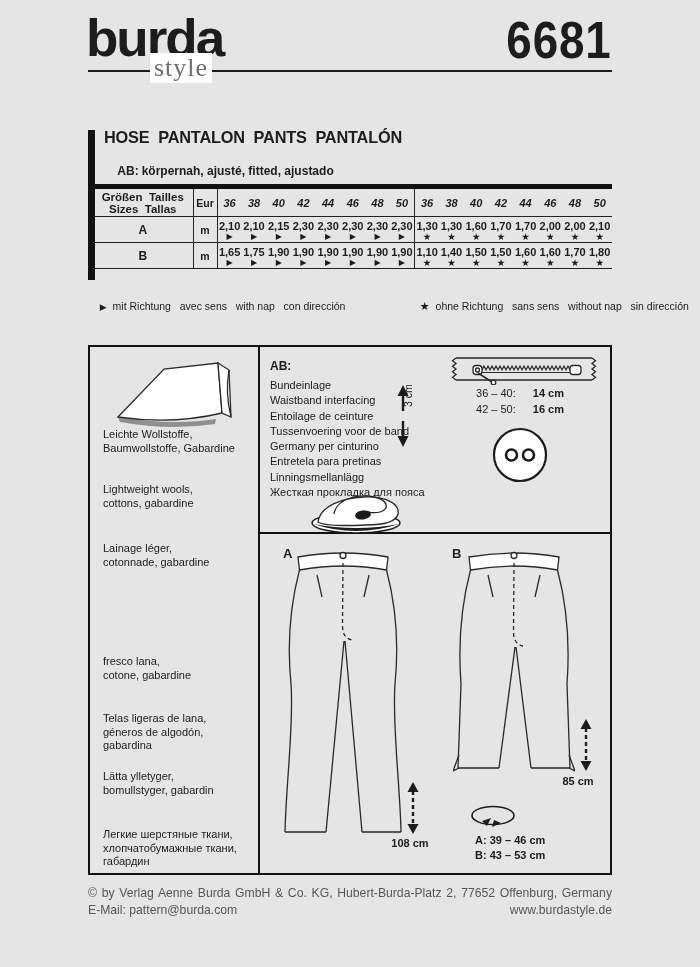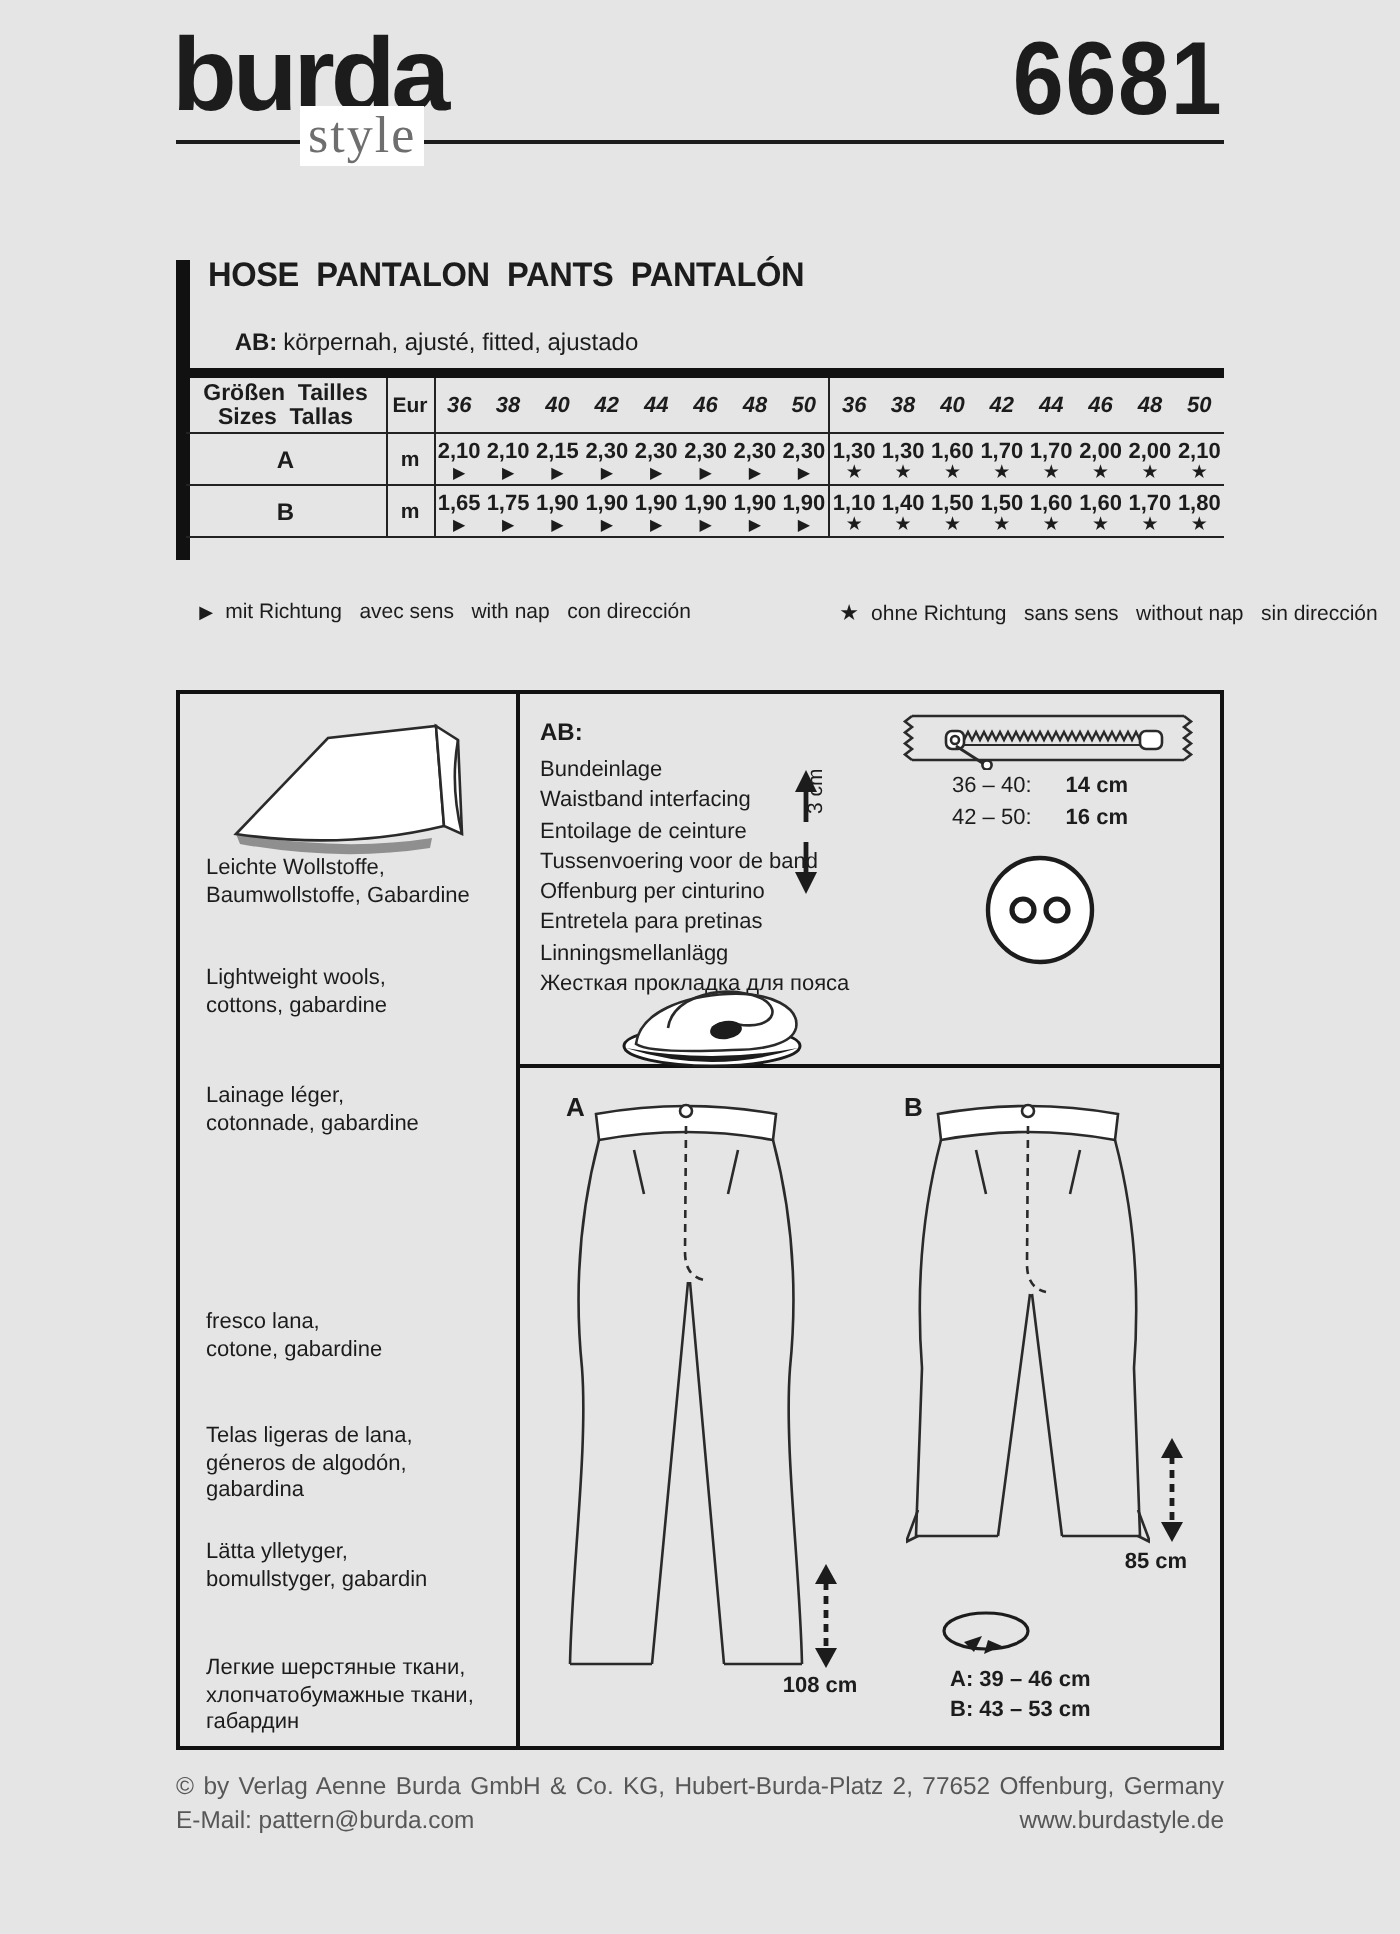--- a/index.html
+++ b/index.html
@@ -12,21 +12,21 @@
   .logo-sub{position:absolute;left:150px;top:53px;font-family:"Liberation Serif",serif;
             font-size:26px;color:#6e6e6e;letter-spacing:1px;background:#fff;padding:0 4px;z-index:2;}
   .header-rule{position:absolute;left:88px;top:70px;width:524px;height:2px;background:#1c1c1c;}
   .pattern-number{position:absolute;right:88px;top:10px;font-size:52px;font-weight:bold;
                   transform:scaleX(.88);transform-origin:right top;letter-spacing:1px;}
 
   
   .title-bar{position:absolute;left:88px;top:130px;width:7px;height:150px;background:#111;}
   .title-main{position:absolute;left:104px;top:128px;font-size:17px;font-weight:bold;
               white-space:pre-wrap;letter-spacing:-0.2px;transform:scaleX(.96);transform-origin:left top;}
-  .title-sub{position:absolute;left:104px;top:150px;font-size:12px;white-space:pre-wrap;}
+  .title-sub{position:absolute;left:104px;top:150px;font-size:12px;white-space:pre-wrap;font-weight:bold;}
   .title-sub b{margin-right:3px;}
 
   
   .ytable{position:absolute;left:93px;top:184px;width:519px;border-collapse:collapse;
           table-layout:fixed;border-top:5px solid #111;}
   .ytable td{padding:0;vertical-align:middle;}
   .c0{width:100px;}.c1{width:24px;}.cs{width:24.7px;}
   .bR{border-right:1.6px solid #222;text-align:center;}
   .r-wh td{height:17px;border-bottom:1.6px solid #222;}
   .r-sz td{height:27px;border-bottom:1.6px solid #222;}
@@ -327,21 +327,21 @@
     <div class="fab" style="top:481px">Легкие шерстяные ткани,
 хлопчатобумажные ткани,
 габардин</div>
 
     <div class="ab-label">AB:</div>
     <div class="ab-lines">
       <div>Bundeinlage</div>
       <div>Waistband interfacing</div>
       <div>Entoilage de ceinture</div>
       <div>Tussenvoering voor de band</div>
-      <div>Offenburg per cinturino</div>
+      <div>Germany per cinturino</div>
       <div>Entretela para pretinas</div>
       <div>Linningsmellanlägg</div>
       <div>Жесткая прокладка для пояса</div>
     </div>
     <svg class="arrow-3cm" width="16" height="62" viewBox="0 0 16 62">
       <polygon class="fill" points="8,0 2.5,11 13.5,11"></polygon>
       <rect class="fill" x="6.8" y="10" width="2.4" height="16"></rect>
       <rect class="fill" x="6.8" y="36" width="2.4" height="16"></rect>
       <polygon class="fill" points="8,62 2.5,51 13.5,51"></polygon>
     </svg>

